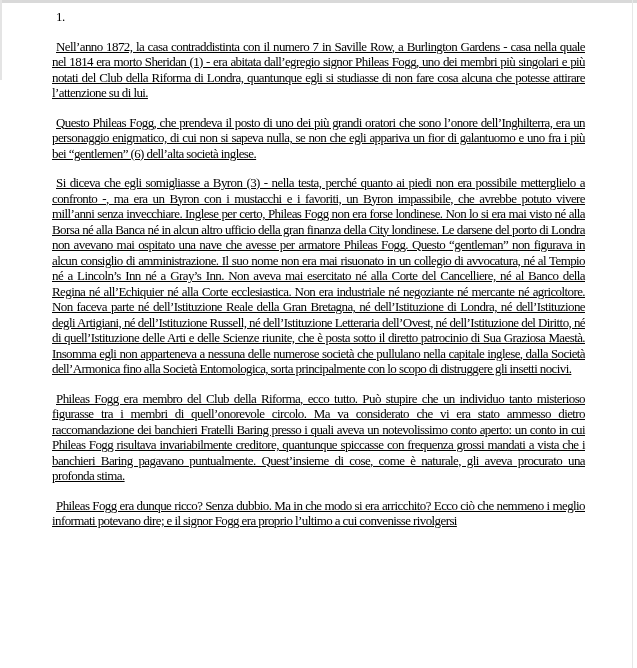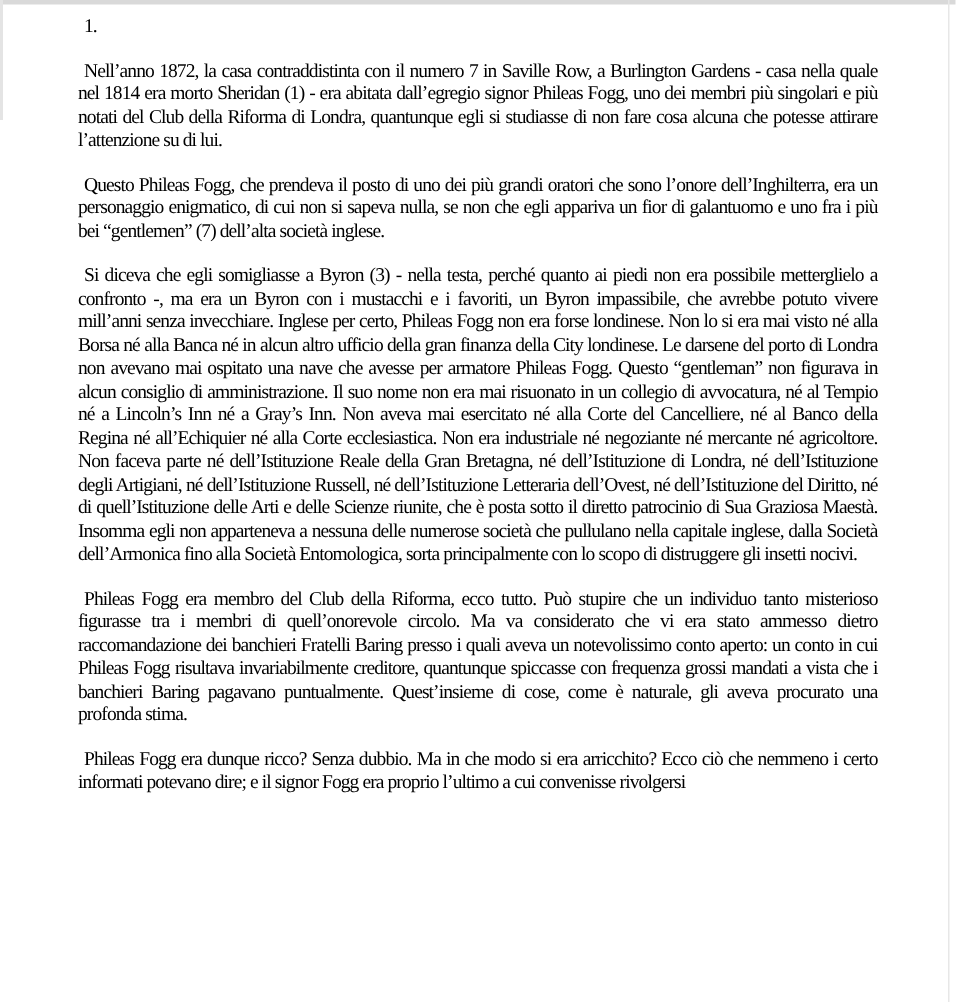--- a/index.html
+++ b/index.html
@@ -55,35 +55,36 @@
   .chapter-number {
     text-indent: 4px;
   }
   .chapter-title {
     text-indent: 4px;
     margin-bottom: 16px;
   }
   .body-par {
     text-align: justify;
     text-indent: 4px;
+    text-decoration: underline;
   }
 </style>
 </head>
 <body>
 
 <div class="page">
   <div class="top-edge"></div>
   <div class="left-edge"></div>
   <div class="right-edge"></div>
 
   <div class="content">
     <p class="chapter-number">1.</p>
 
 
     <div id="paragraphs">
         <p class="body-par">Nell’anno 1872, la casa contraddistinta con il numero 7 in Saville Row, a Burlington Gardens - casa nella quale nel 1814 era morto Sheridan (1) - era abitata dall’egregio signor Phileas Fogg, uno dei membri più singolari e più notati del Club della Riforma di Londra, quantunque egli si studiasse di non fare cosa alcuna che potesse attirare l’attenzione su di lui.</p>
-        <p class="body-par">Questo Phileas Fogg, che prendeva il posto di uno dei più grandi oratori che sono l’onore dell’Inghilterra, era un personaggio enigmatico, di cui non si sapeva nulla, se non che egli appariva un fior di galantuomo e uno fra i più bei “gentlemen” (7) dell’alta società inglese.</p>
+        <p class="body-par">Questo Phileas Fogg, che prendeva il posto di uno dei più grandi oratori che sono l’onore dell’Inghilterra, era un personaggio enigmatico, di cui non si sapeva nulla, se non che egli appariva un fior di galantuomo e uno fra i più bei “gentlemen” (6) dell’alta società inglese.</p>
         <p class="body-par">Si diceva che egli somigliasse a Byron (3) - nella testa, perché quanto ai piedi non era possibile metterglielo a confronto -, ma era un Byron con i mustacchi e i favoriti, un Byron impassibile, che avrebbe potuto vivere mill’anni senza invecchiare. Inglese per certo, Phileas Fogg non era forse londinese. Non lo si era mai visto né alla Borsa né alla Banca né in alcun altro ufficio della gran finanza della City londinese. Le darsene del porto di Londra non avevano mai ospitato una nave che avesse per armatore Phileas Fogg. Questo “gentleman” non figurava in alcun consiglio di amministrazione. Il suo nome non era mai risuonato in un collegio di avvocatura, né al Tempio né a Lincoln’s Inn né a Gray’s Inn. Non aveva mai esercitato né alla Corte del Cancelliere, né al Banco della Regina né all’Echiquier né alla Corte ecclesiastica. Non era industriale né negoziante né mercante né agricoltore. Non faceva parte né dell’Istituzione Reale della Gran Bretagna, né dell’Istituzione di Londra, né dell’Istituzione degli Artigiani, né dell’Istituzione Russell, né dell’Istituzione Letteraria dell’Ovest, né dell’Istituzione del Diritto, né di quell’Istituzione delle Arti e delle Scienze riunite, che è posta sotto il diretto patrocinio di Sua Graziosa Maestà. Insomma egli non apparteneva a nessuna delle numerose società che pullulano nella capitale inglese, dalla Società dell’Armonica fino alla Società Entomologica, sorta principalmente con lo scopo di distruggere gli insetti nocivi.</p>
         <p class="body-par">Phileas Fogg era membro del Club della Riforma, ecco tutto. Può stupire che un individuo tanto misterioso figurasse tra i membri di quell’onorevole circolo. Ma va considerato che vi era stato ammesso dietro raccomandazione dei banchieri Fratelli Baring presso i quali aveva un notevolissimo conto aperto: un conto in cui Phileas Fogg risultava invariabilmente creditore, quantunque spiccasse con frequenza grossi mandati a vista che i banchieri Baring pagavano puntualmente. Quest’insieme di cose, come è naturale, gli aveva procurato una profonda stima.</p>
-        <p class="body-par">Phileas Fogg era dunque ricco? Senza dubbio. Ma in che modo si era arricchito? Ecco ciò che nemmeno i certo informati potevano dire; e il signor Fogg era proprio l’ultimo a cui convenisse rivolgersi</p>
+        <p class="body-par">Phileas Fogg era dunque ricco? Senza dubbio. Ma in che modo si era arricchito? Ecco ciò che nemmeno i meglio informati potevano dire; e il signor Fogg era proprio l’ultimo a cui convenisse rivolgersi</p>
       </div>
   </div>
 </div>
 
 </body></html>

